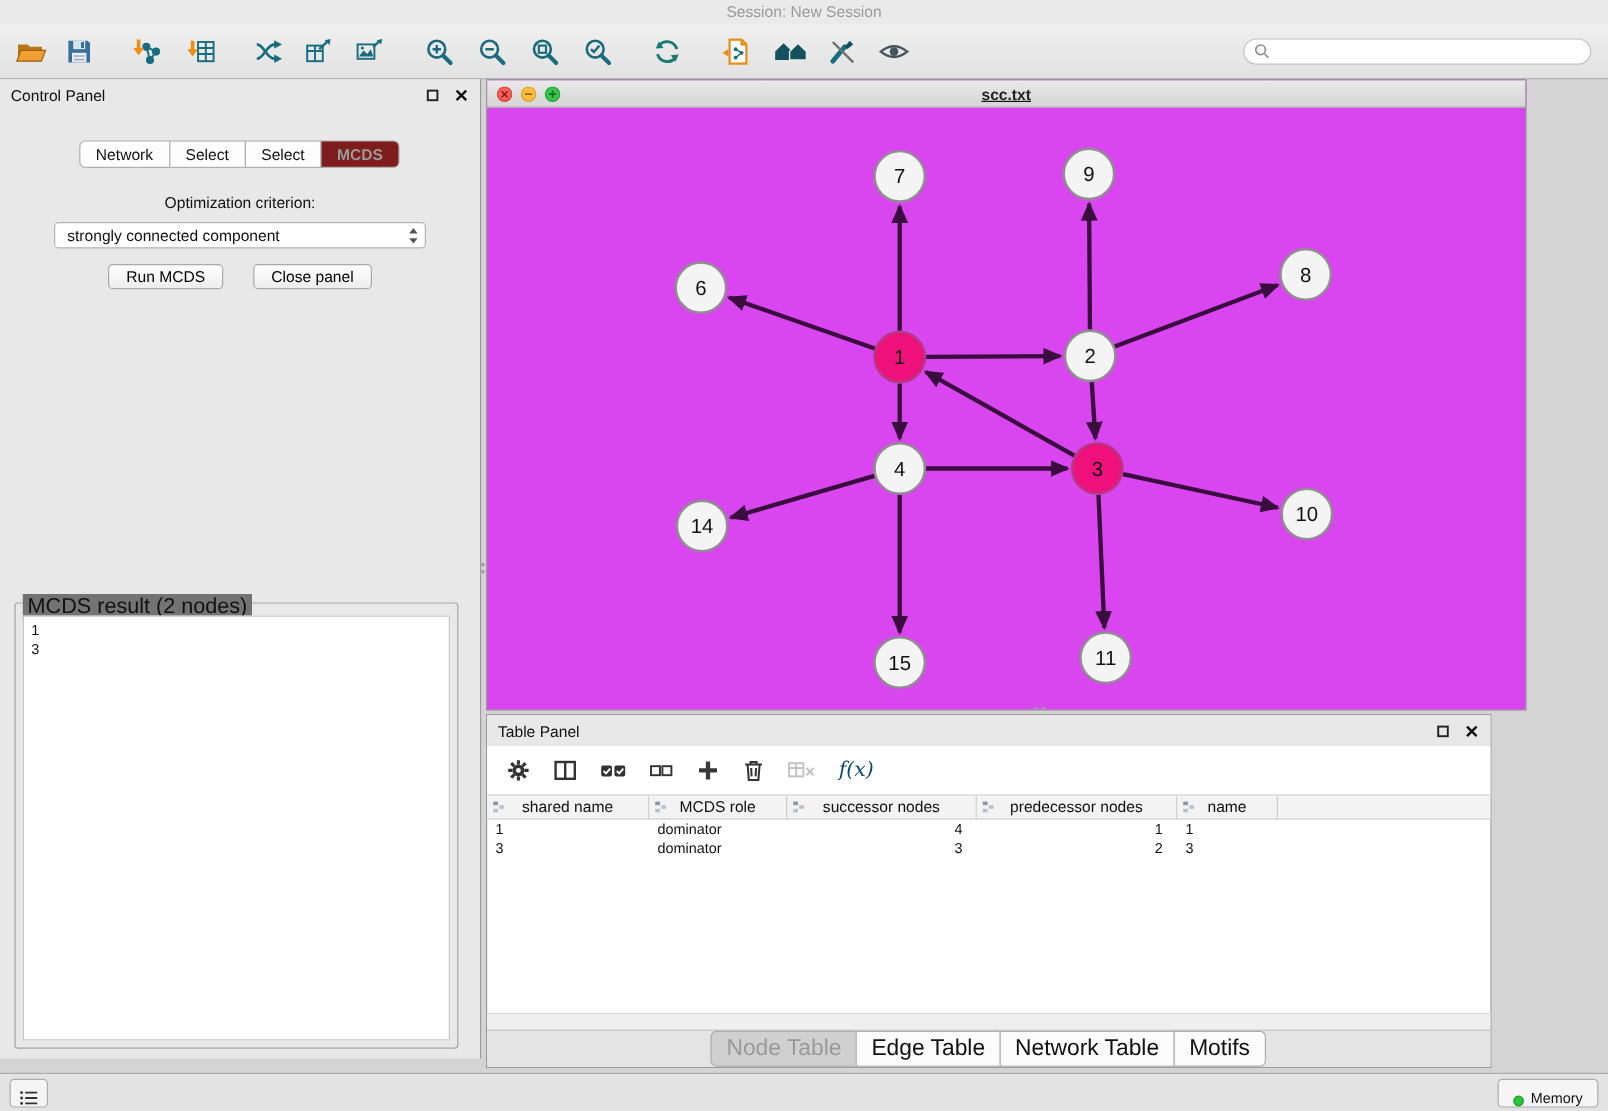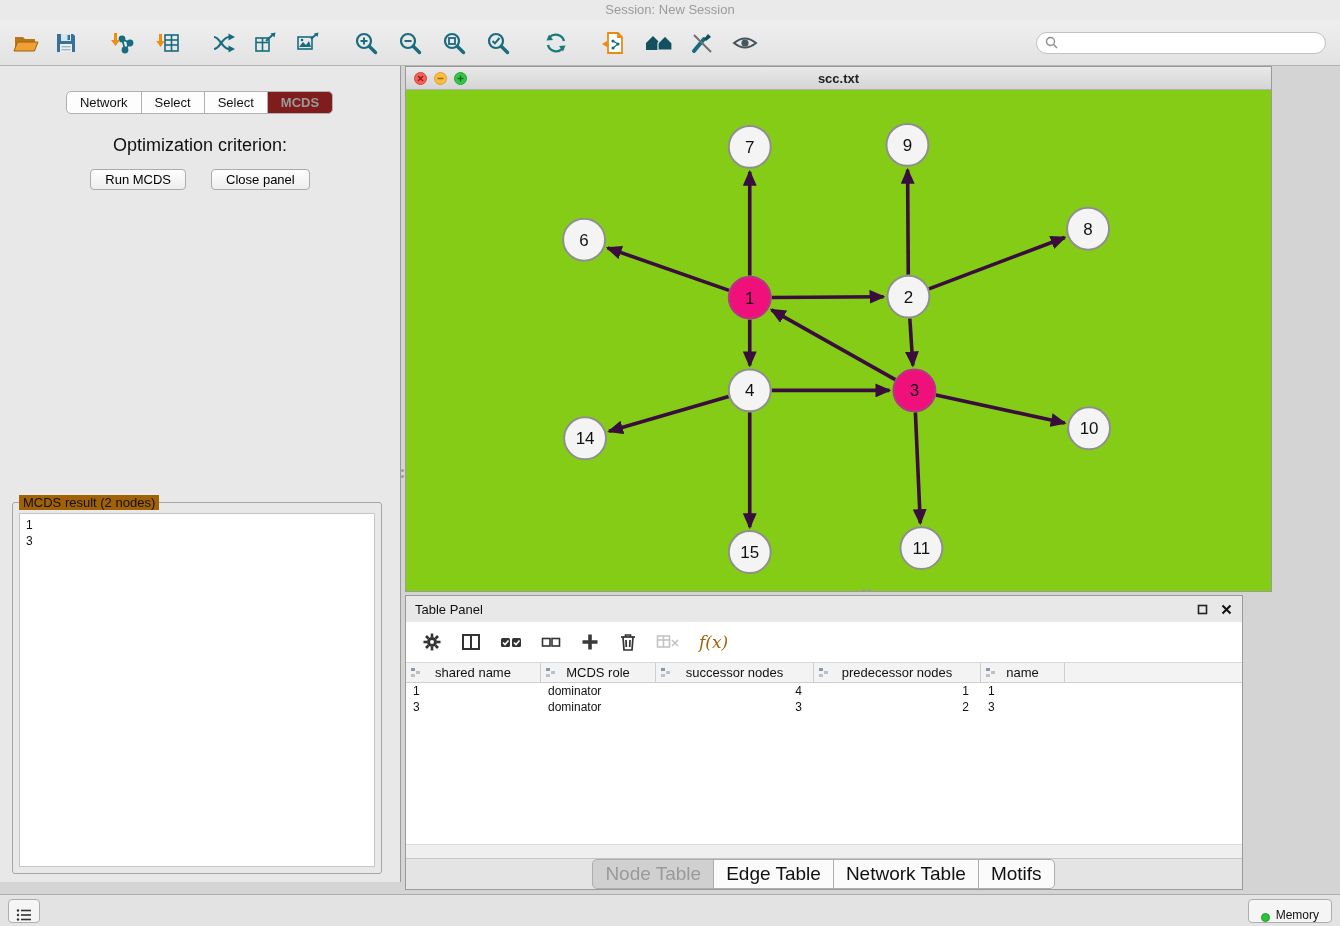--- a/index.html
+++ b/index.html
@@ -23,44 +23,44 @@
   .ph-icons{margin-left:auto;display:flex;gap:10px;align-items:center;}
   .ph-btn{display:flex;align-items:center;justify-content:center;width:14px;height:14px;}
   
   .control-panel{position:absolute;left:0;top:66px;width:401px;height:816px;background:#e8e8e8;
     border-right:1px solid #9a9a9a;box-sizing:border-box;}
   .tabs{display:flex;justify-content:center;margin-top:25px;}
   .tab{border:1px solid #b0b0b0;background:#fdfdfd;padding:3px 13px;font-size:13px;margin-left:-1px;cursor:default;}
   .tab:first-child{border-radius:5px 0 0 5px;}
   .tab:last-child{border-radius:0 5px 5px 0;}
   .tab.active{background:#7f1d1d;color:#9a9a9a;font-weight:bold;}
-  .opt-label{text-align:center;margin-top:21px;font-size:18px;}
+  .opt-label{text-align:center;margin-top:21px;font-size:13px;}
   .dropdown{width:310px;height:22px;margin:9px auto 0;background:#fff;border:1px solid #b3b3b3;border-radius:4px;
     display:flex;align-items:center;padding-left:10px;box-sizing:border-box;font-size:13px;position:relative;}
   .dropdown .stepper{position:absolute;right:5px;top:3px;}
   .btn-row{display:flex;justify-content:center;gap:25px;margin-top:13px;}
   .btn{border:1px solid #ababab;background:linear-gradient(#ffffff,#ededed);border-radius:4px;
     padding:2px 14px;font-size:13px;height:21px;line-height:16px;box-sizing:border-box;cursor:default;}
   .groupbox{position:absolute;left:12px;top:436px;width:370px;height:372px;border:1px solid #a6a6a6;border-radius:3px;box-sizing:border-box;}
-  .groupbox .legend{position:absolute;top:-8px;left:6px;background:#a16207;padding:0 4px;font-size:13px;}
+  .groupbox .legend{position:absolute;top:-8px;left:6px;background:#737373;padding:0 4px;font-size:18px;}
   .result-list{position:absolute;left:6px;right:6px;top:10px;bottom:6px;background:#fff;border:1px solid #c6c6c6;
     font-size:12px;padding:3px 6px;overflow:hidden;line-height:16px;}
   
-  .net-window{position:absolute;left:405px;top:66px;width:867px;height:526px;background:#84cc16;
-    border:1px solid #9a9a9a;box-sizing:border-box;}
+  .net-window{position:absolute;left:405px;top:66px;width:867px;height:526px;background:#d946ef;
+    border:1px solid #9a9a9a;box-sizing:border-box;text-decoration:underline;}
   .net-titlebar{height:22px;background:linear-gradient(#e9e9e9,#d5d5d5);border-bottom:1px solid #b0b0b0;
     display:flex;align-items:center;position:relative;}
   .lights{position:absolute;left:8px;display:flex;gap:7px;}
   .net-title{flex:1;text-align:center;font-size:13px;font-weight:bold;color:#222;}
   
   .table-panel{position:absolute;left:405px;top:595px;width:838px;height:295px;background:#fff;
     border:1px solid #9a9a9a;box-sizing:border-box;display:flex;flex-direction:column;}
   .tp-head{background:#e8e8e8;height:26px;display:flex;align-items:center;padding:0 9px;font-size:13px;flex:0 0 auto;}
   .tp-toolbar{height:40px;display:flex;align-items:center;padding-left:16px;gap:19px;flex:0 0 auto;background:#fff;}
-  .fx{font-family:"DejaVu Serif",serif;font-style:italic;font-size:17px;color:#a16207;}
+  .fx{font-family:"DejaVu Serif",serif;font-style:italic;font-size:17px;color:#0c4a6e;}
   .thead{display:flex;height:19px;background:#f3f3f3;border-top:1px solid #d8d8d8;border-bottom:1px solid #cfcfcf;
     font-size:13px;flex:0 0 auto;}
   .th{box-sizing:border-box;border-right:1px solid #cfcfcf;position:relative;display:flex;align-items:center;justify-content:center;}
   .th .sort-ico{position:absolute;left:4px;top:4px;}
   .tbody{flex:1 1 auto;overflow:hidden;}
   .trow{display:flex;height:16px;font-size:12px;align-items:center;}
   .td{box-sizing:border-box;white-space:nowrap;overflow:hidden;}
   .hscroll{height:13px;background:#efefef;border-top:1px solid #dcdcdc;flex:0 0 auto;}
   .tp-bottom{height:30px;background:#e4e4e4;border-top:1px solid #c4c4c4;display:flex;align-items:center;justify-content:center;flex:0 0 auto;}
   .btab{border:1px solid #aeaeae;background:#fbfbfb;padding:3px 12px;font-size:19px;margin-left:-1px;cursor:default;}
@@ -232,30 +232,54 @@
   <div class="searchbox">
     <svg width="13" height="13" viewBox="0 0 13 13">
       <circle cx="5.5" cy="5.5" r="4" stroke="#8e8e8e" stroke-width="1.4" fill="none"></circle>
       <line x1="8.6" y1="8.6" x2="12" y2="12" stroke="#8e8e8e" stroke-width="1.4"></line>
     </svg>
     <input type="text" value="" style="">
   </div>
 </div>
 
 <div class="control-panel">
+  <div class="panel-head">
+    <span>Control Panel</span>
+    <span class="ph-icons">
+      <span class="ph-btn">
+        <svg width="11" height="11" viewBox="0 0 11 11">
+            <rect x="1.5" y="1.5" width="8" height="8" fill="none" stroke="#222" stroke-width="1.6"></rect>
+          </svg>
+      </span>
+      <span class="ph-btn">
+        <svg width="11" height="11" viewBox="0 0 11 11">
+            <path d="M1.5 1.5 L9.5 9.5 M9.5 1.5 L1.5 9.5" stroke="#111" stroke-width="2"></path>
+          </svg>
+      </span>
+    </span>
+  </div>
 
   <div class="tabs" id="control-tabs">
       <div class="tab">Network</div>
       <div class="tab">Select</div>
       <div class="tab">Select</div>
       <div class="tab active">MCDS</div>
     </div>
 
   <div class="opt-label">Optimization criterion:</div>
 
+  <div class="dropdown">
+    <span>strongly connected component</span>
+    <span class="stepper">
+      <svg width="9" height="15" viewBox="0 0 9 15">
+          <path d="M4.5 1 L8 5.5 H1 z" fill="#555"></path>
+          <path d="M4.5 14 L1 9.5 H8 z" fill="#555"></path>
+        </svg>
+    </span>
+  </div>
 
   <div class="btn-row">
     <button class="btn">Run MCDS</button>
     <button class="btn">Close panel</button>
   </div>
 
   <div class="groupbox">
     <span class="legend">MCDS result (2 nodes)</span>
     <div class="result-list" id="result-lines">
         <div>1</div>

